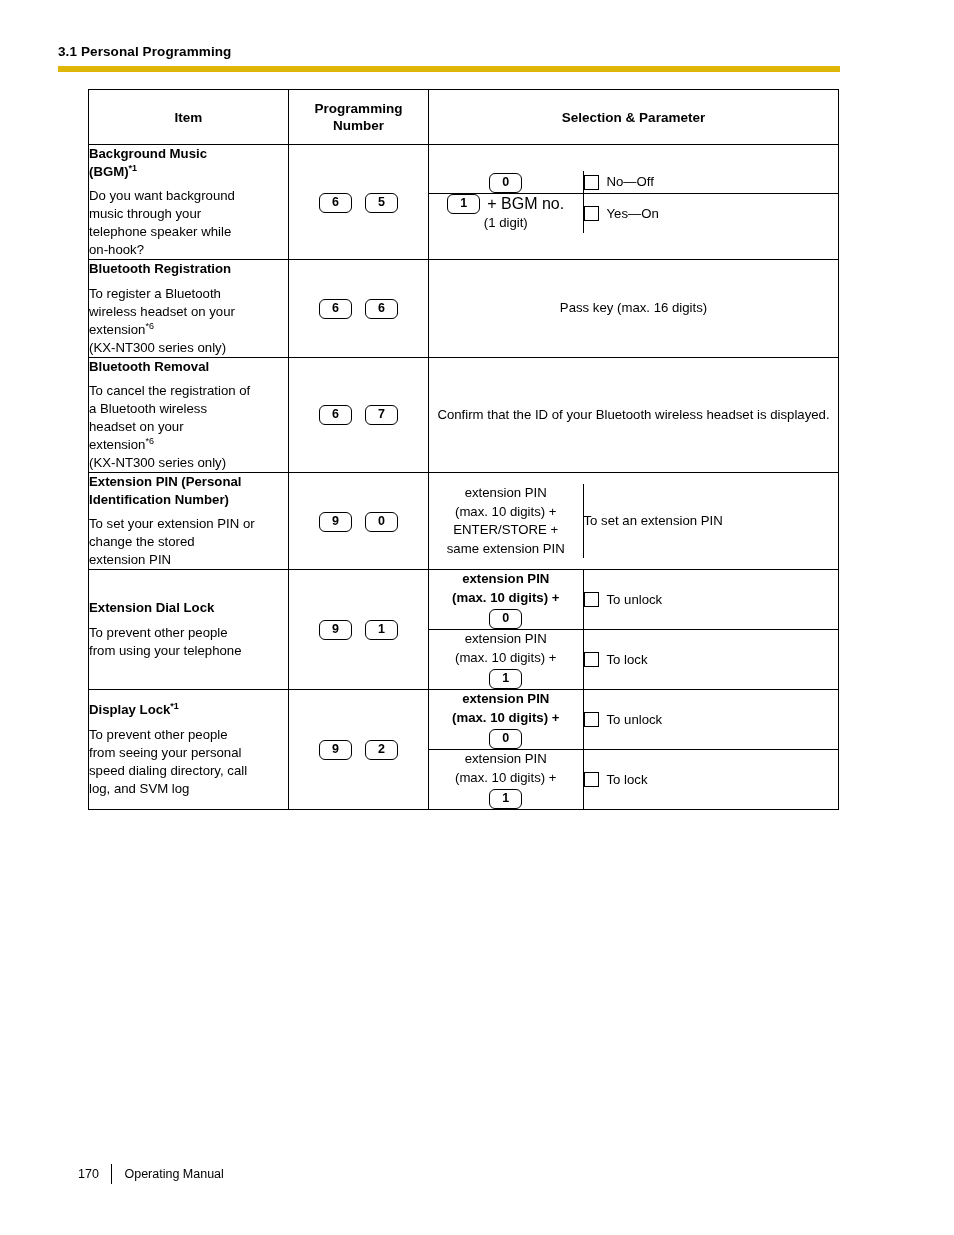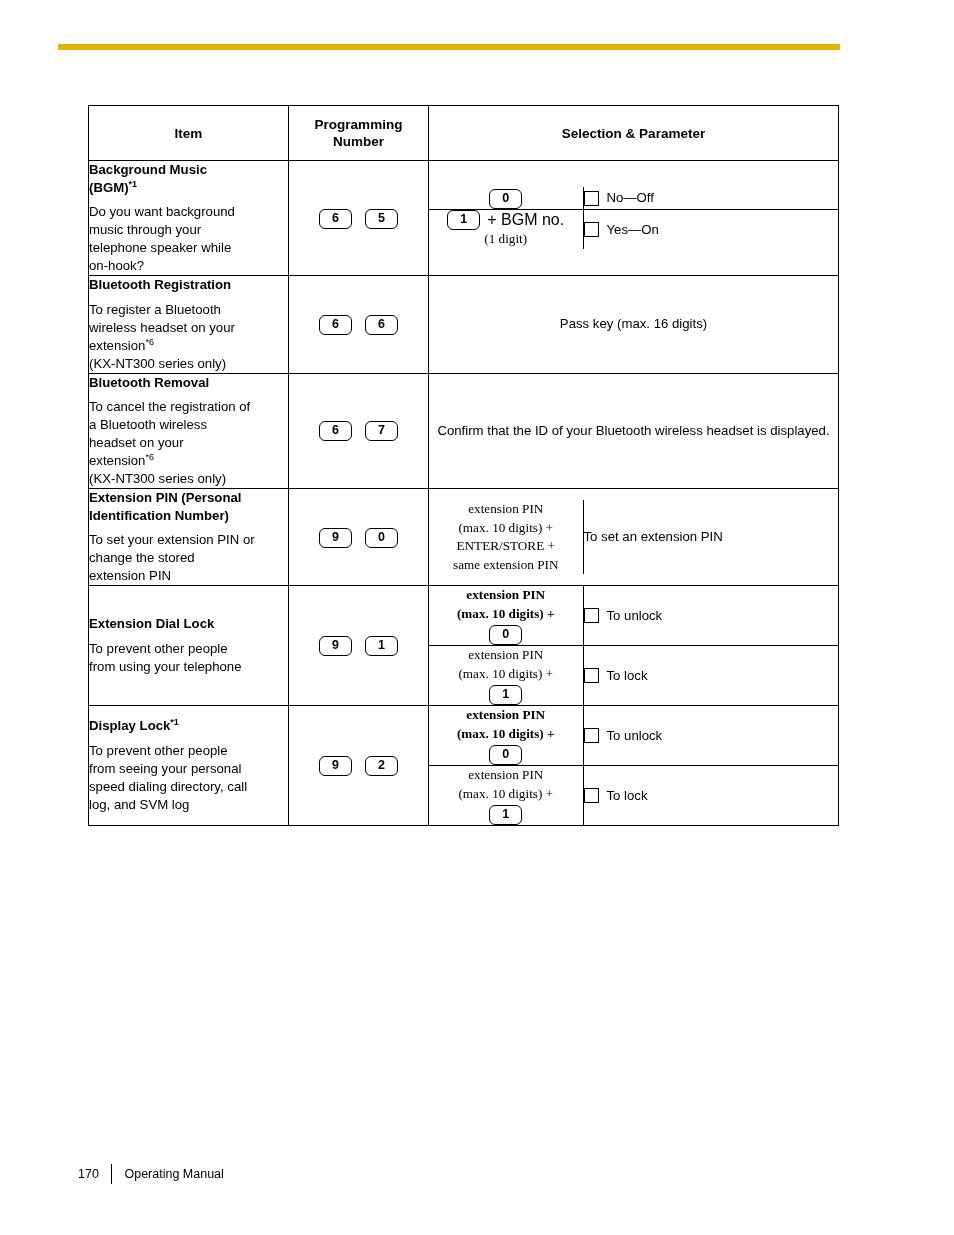--- a/index.html
+++ b/index.html
@@ -33,21 +33,21 @@
   .page-header .gold-rule {
     height: 6px;
     background: #dfb508;
     width: 782px;
   }
 
   
   .prog-table {
     position: absolute;
     left: 88px;
-    top: 105px;
+    top: 89px;
     width: 750px;
     border-collapse: collapse;
     table-layout: fixed;
   }
   .prog-table td, .prog-table th {
     border: 1.6px solid #000;
     vertical-align: middle;
     padding: 0;
   }
   .prog-table th {
@@ -111,21 +111,21 @@
 
   
   .sel-cell {
     text-align: center;
     font-size: 13.2px;
     line-height: 18.5px;
     padding: 9px 5px;
     vertical-align: middle;
   }
   .sel-cell.bold { font-weight: bold; }
-  .sel-cell .ln { display: block; font-family: Liberation Serif, serif; }
+  .sel-cell .ln { display: block; }
   .sel-cell .keyline { display: block; margin-top: 2px; }
   .inline-key-row { white-space: nowrap; }
   .inline-key-row .key { vertical-align: middle; }
   .inline-text { font-size: 16px; margin-left: 7px; vertical-align: middle; }
 
   
   .par-cell {
     font-size: 13.2px;
     line-height: 18.5px;
     padding: 9px 10px;
@@ -182,20 +182,21 @@
     background: #000;
   }
   .page-footer .ftext {
     padding-left: 12px;
   }
 </style>
 </head>
 <body>
 
 <div class="page-header">
+  <div class="section-title">3.1 Personal Programming</div>
   <div class="gold-rule"></div>
 </div>
 
 <table class="prog-table">
   <colgroup>
     <col class="col-item">
       <col class="col-input">
       <col class="col-sel">
       <col class="col-par">
   </colgroup>

